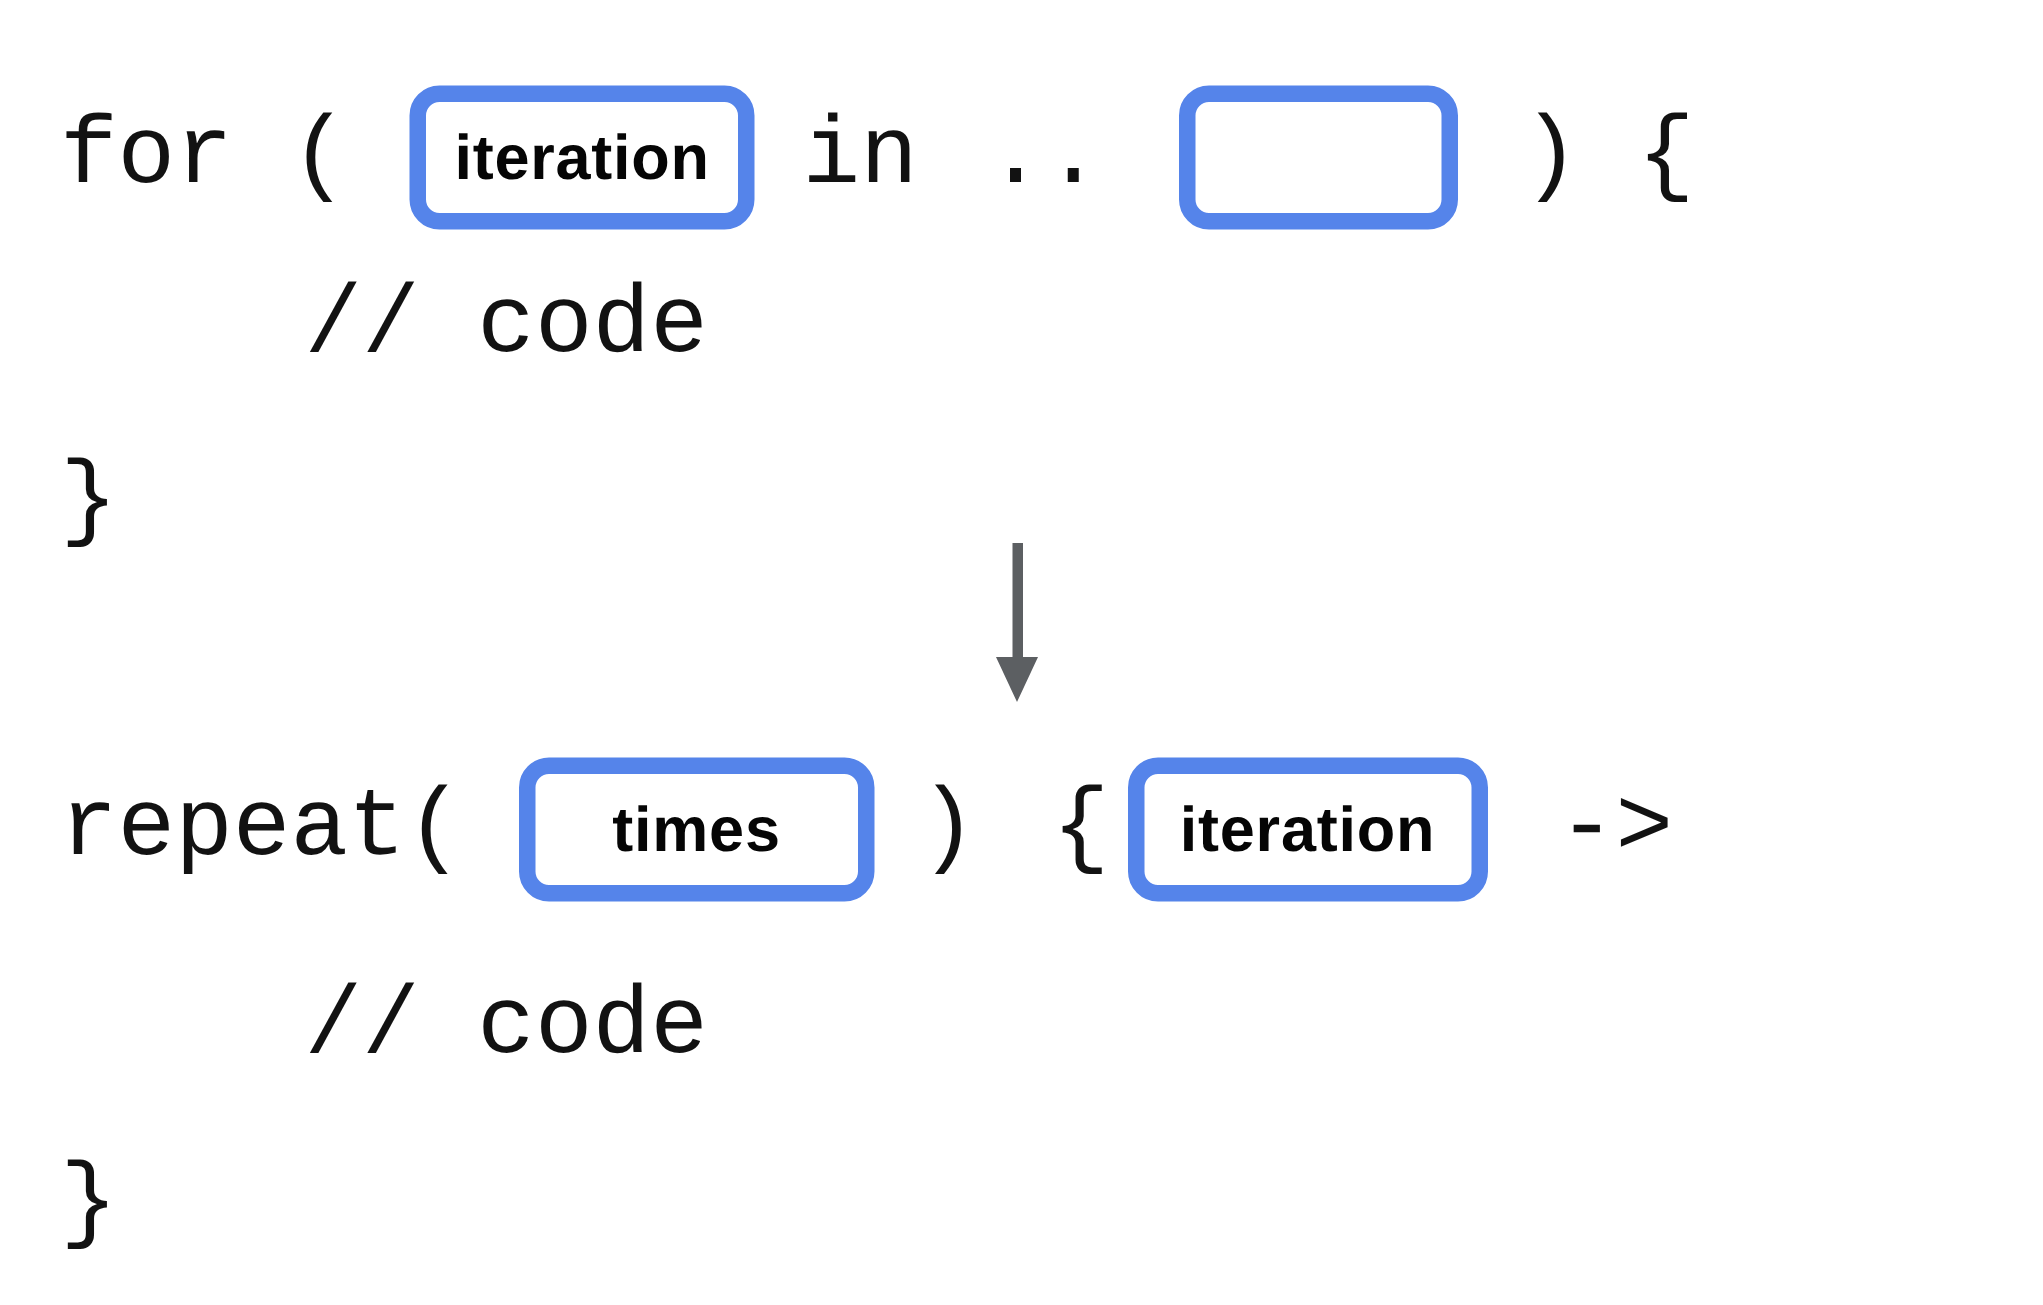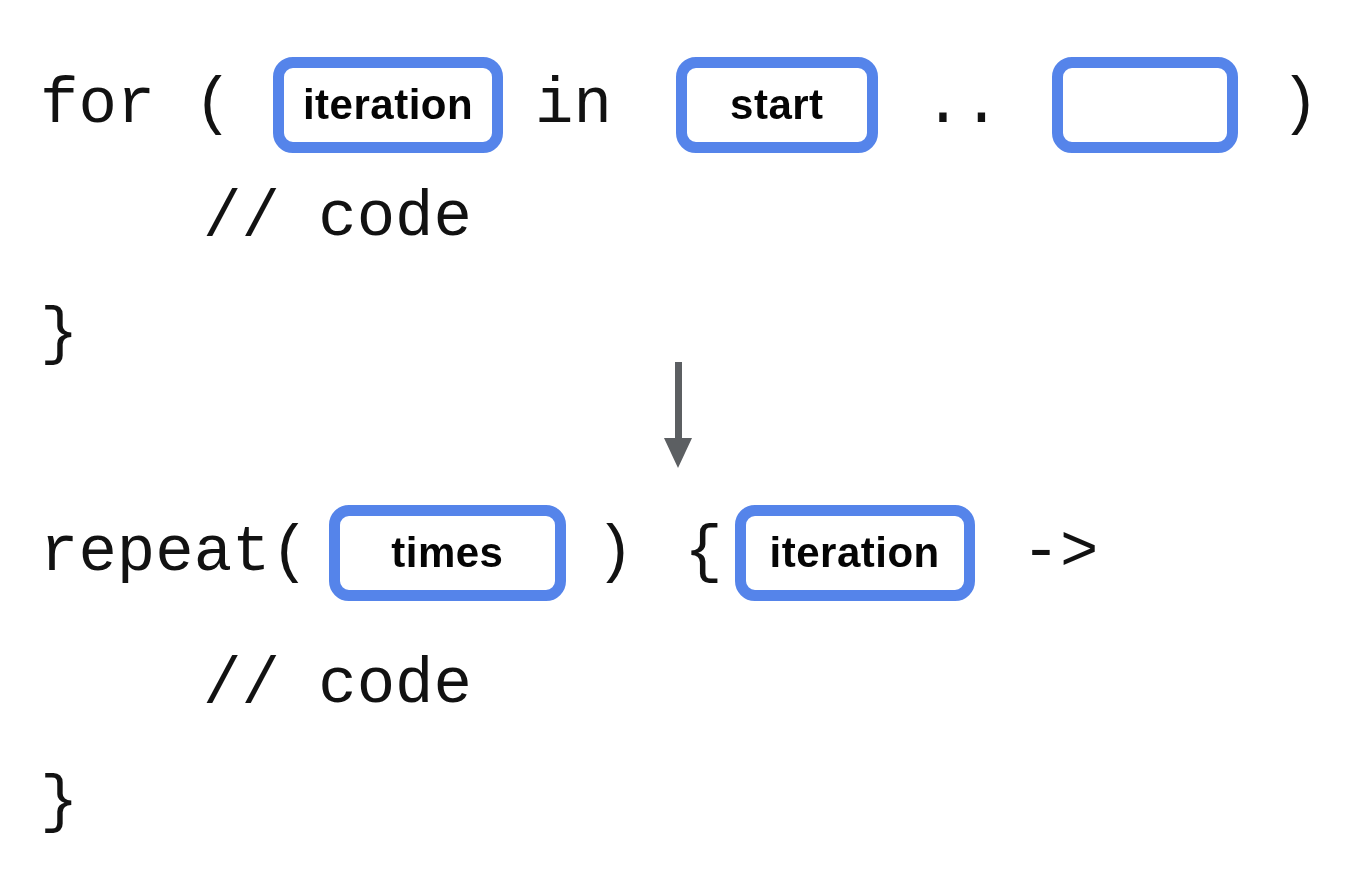--- a/index.html
+++ b/index.html
@@ -78,21 +78,21 @@
   #transform-arrow .head {
     width: 0;
     height: 0;
     border-left: 14px solid transparent;
     border-right: 14px solid transparent;
     border-top: 30px solid #5c5f62;
   }
   
   #row-repeat      { top: 505px; height: 96px; }
   #tok-repeat-open { margin-left: 40px; }
-  #slot-times      { margin-left: 20px; width: 237px; }
+  #slot-times      { margin-left: 37px; width: 237px; }
   #tok-paren-close { margin-left: 30px; }
   #tok-brace-open  { margin-left: 50px; }
   #slot-iteration-after { margin-left: 12px; width: 240px; }
   #tok-lambda      { margin-left: 47px; }
   
   #row-comment-after { top: 635px; height: 100px; }
   #comment-after     { margin-left: 203px; }
   
   #row-brace-after { top: 753px; height: 100px; }
   #brace-after     { margin-left: 40px; }
@@ -101,23 +101,20 @@
 <body>
 
 <div id="canvas">
 
   <div class="row" id="row-for">
     <span class="code" id="tok-for-open">for (</span>
     <span class="slot" id="slot-iteration-before">
       <span>iteration</span>
     </span>
     <span class="code" id="tok-in">in</span>
-    <span class="slot" id="slot-start">
-      <span>start</span>
-    </span>
     <span class="code" id="tok-range">..</span>
     <span class="slot" id="slot-end">
       <span></span>
     </span>
     <span class="code" id="tok-for-close">) {</span>
   </div>
 
   <div class="row" id="row-comment-before">
     <span class="code" id="comment-before">// code</span>
   </div>

